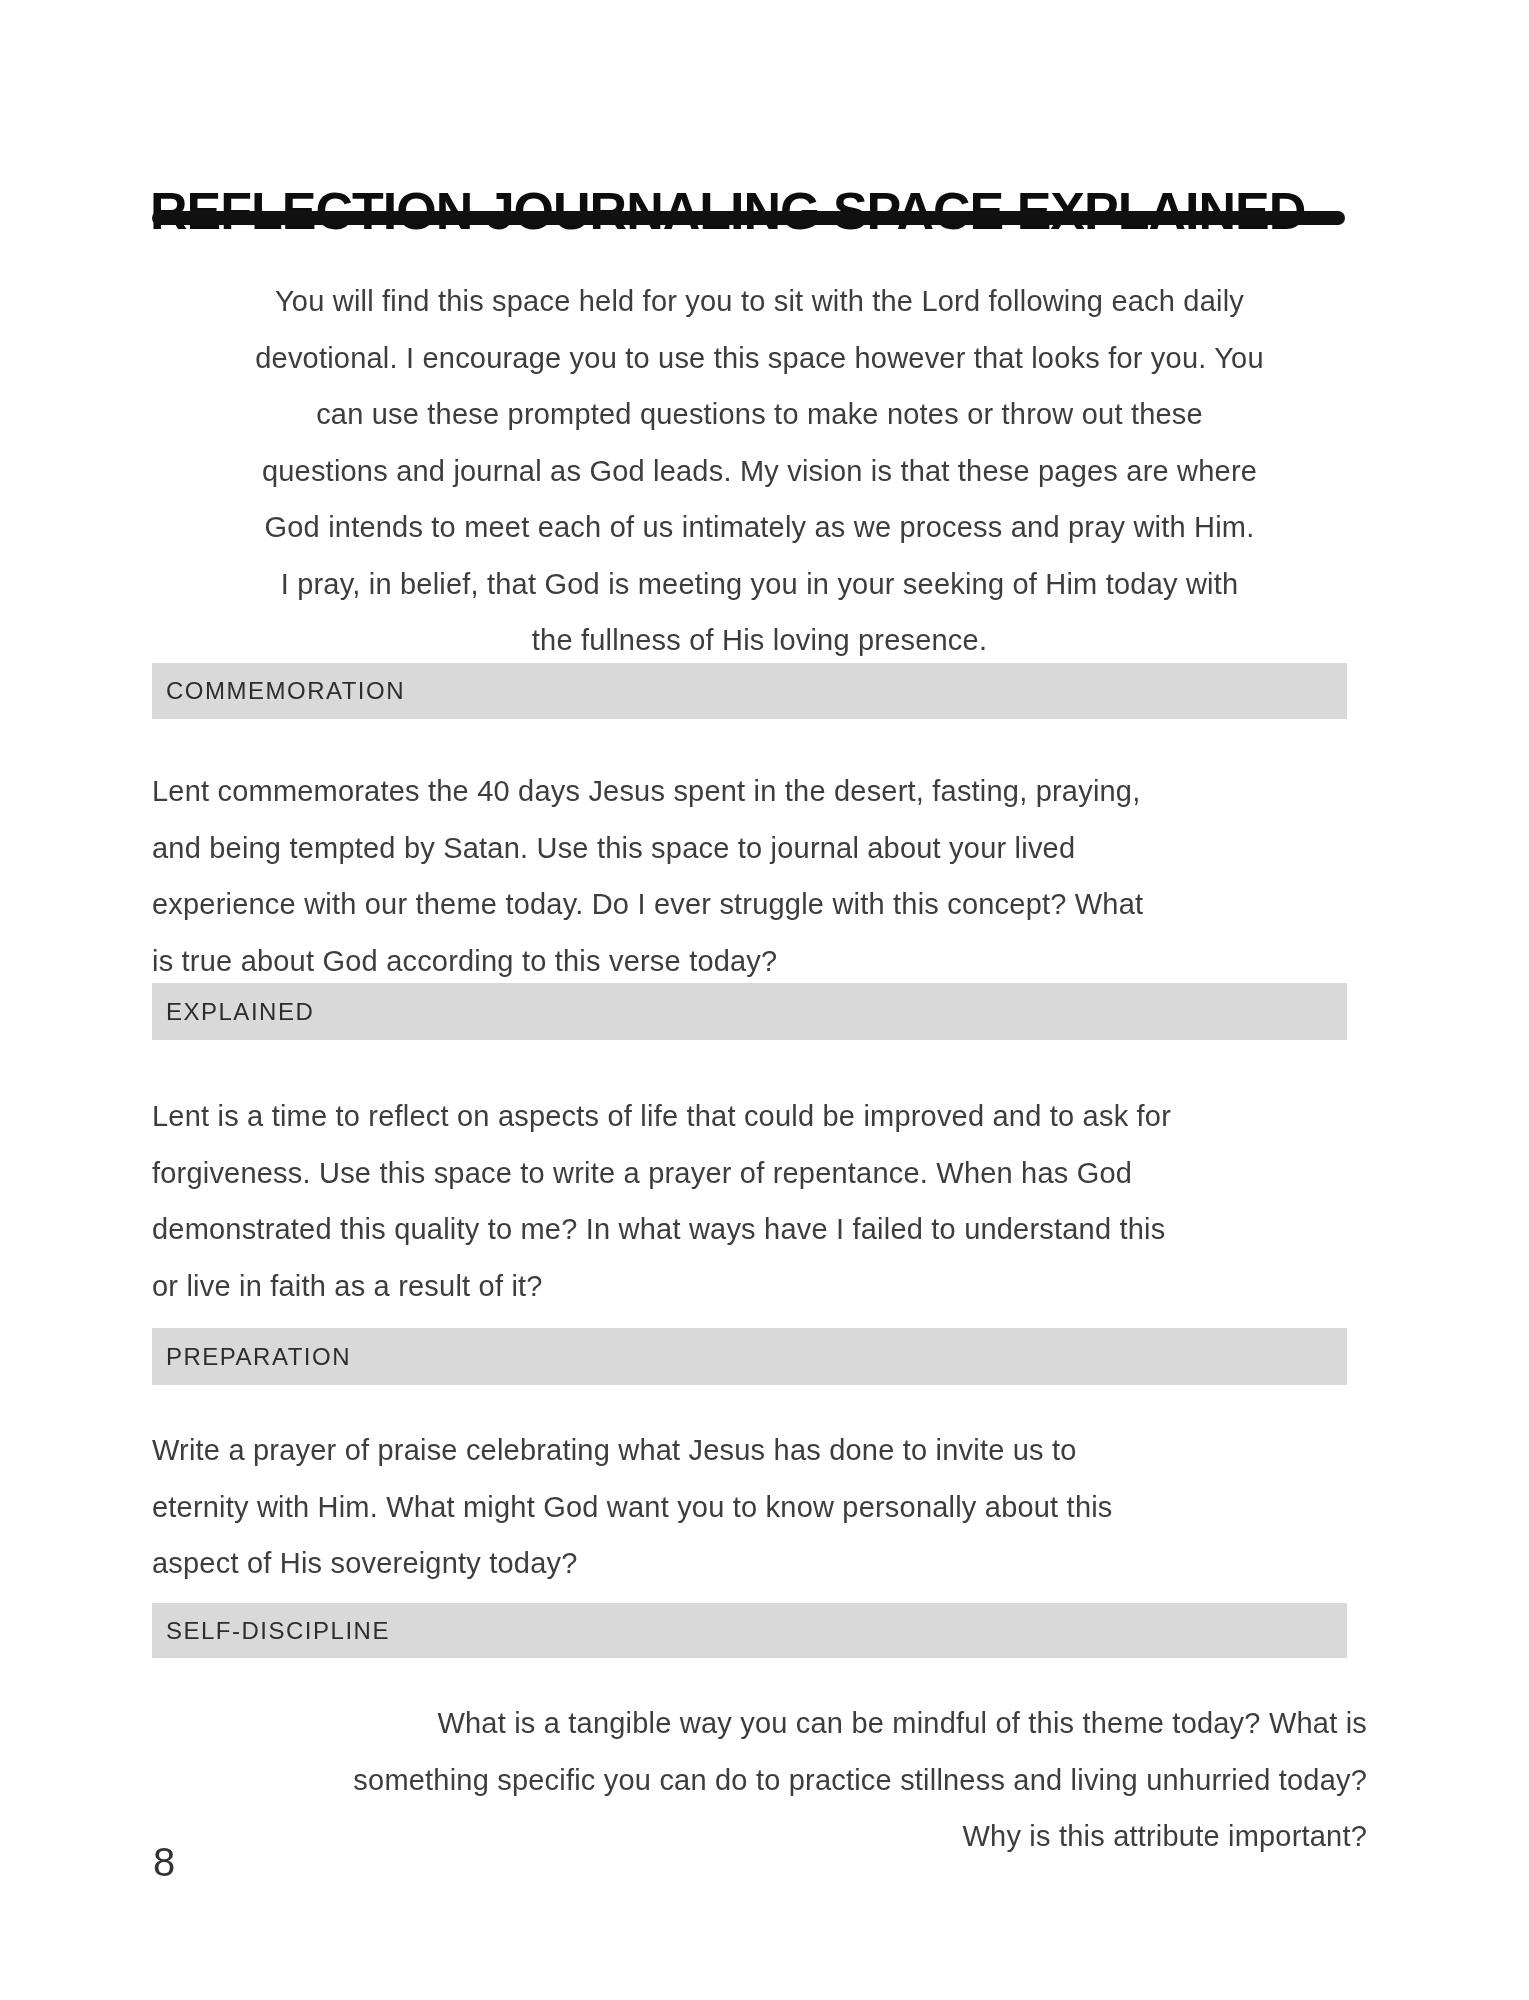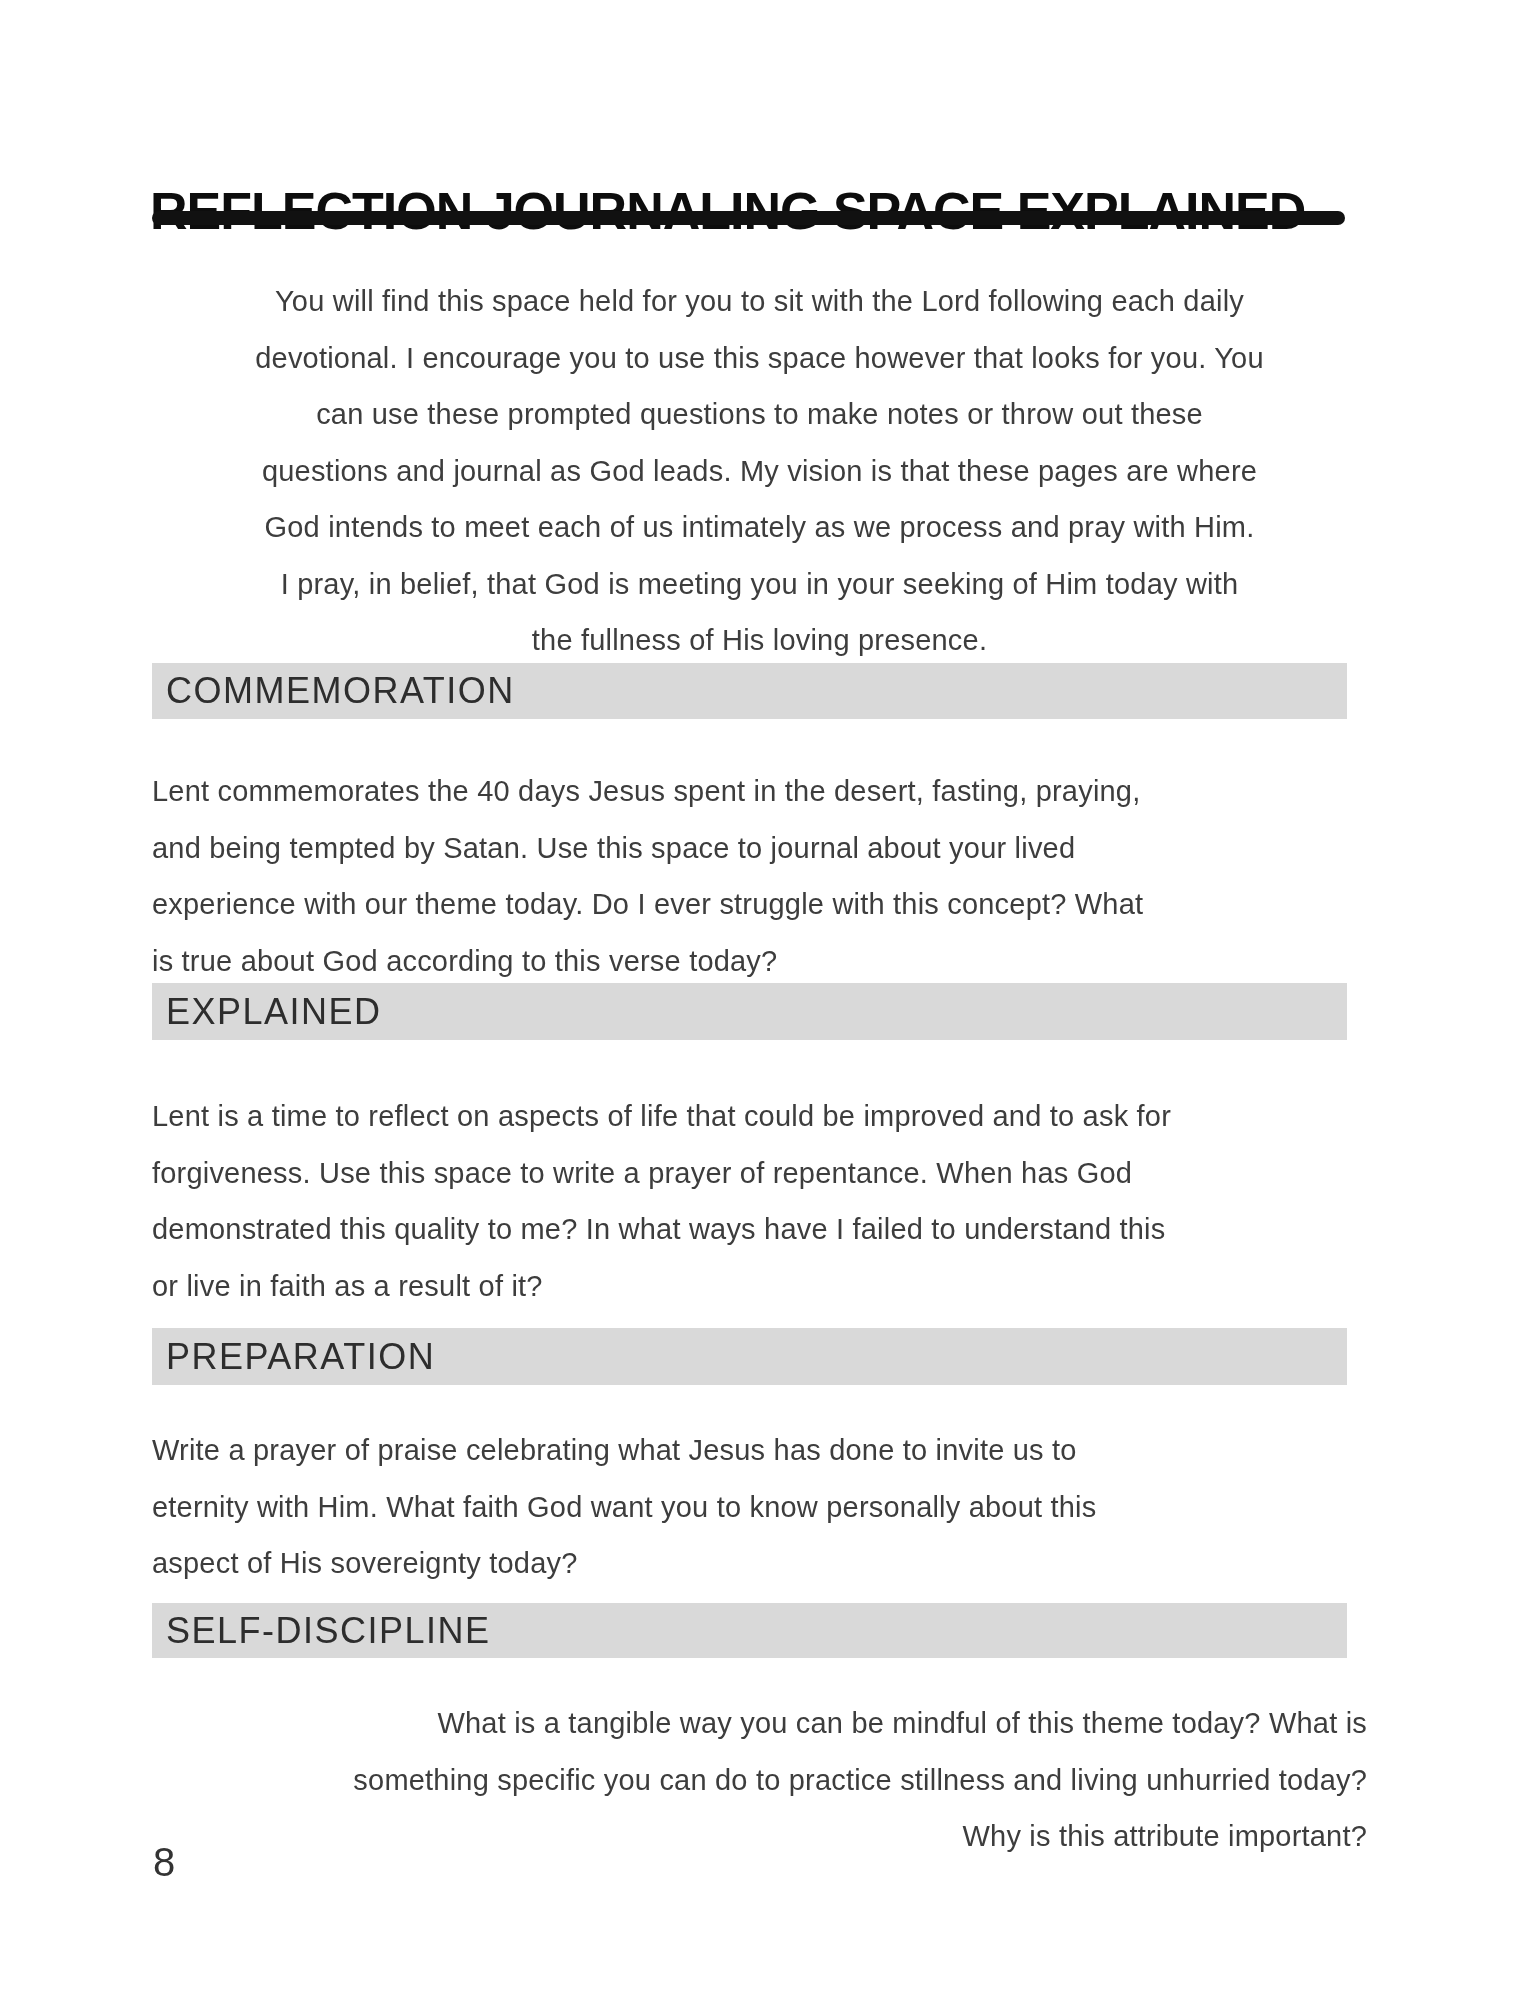--- a/index.html
+++ b/index.html
@@ -54,21 +54,21 @@
     height: 56px;
     background: #d9d9d9;
     display: flex;
     align-items: center;
   }
   .band-1 { top: 663px; }
   .band-2 { top: 983px; height: 57px; }
   .band-3 { top: 1328px; height: 57px; }
   .band-4 { top: 1603px; height: 55px; }
   .section-heading {
-    font-size: 36px;
+    font-size: 24px;
     letter-spacing: 1.5px;
     font-weight: 400;
     color: #2d2d2d;
     padding-left: 14px;
     white-space: nowrap;
   }
   .par-1 { top: 734px; }
   .par-2 { top: 1059px; }
   .par-3 { top: 1393px; }
   .par-4 { top: 1666px; text-align: right; }
@@ -110,21 +110,21 @@
 </div>
 <p class="body-par par-2">Lent is a time to reflect on aspects of life that could be improved and to ask for
 forgiveness. Use this space to write a prayer of repentance. When has God
 demonstrated this quality to me? In what ways have I failed to understand this
 or live in faith as a result of it?</p>
 
 <div class="section-band band-3">
   <span class="section-heading">PREPARATION</span>
 </div>
 <p class="body-par par-3">Write a prayer of praise celebrating what Jesus has done to invite us to
-eternity with Him. What faith God want you to know personally about this
+eternity with Him. What might God want you to know personally about this
 aspect of His sovereignty today?</p>
 
 <div class="section-band band-4">
   <span class="section-heading">SELF-DISCIPLINE</span>
 </div>
 <p class="body-par par-4">What is a tangible way you can be mindful of this theme today? What is
 something specific you can do to practice stillness and living unhurried today?
 Why is this attribute important?</p>
 
 <div class="page-number">8</div>

